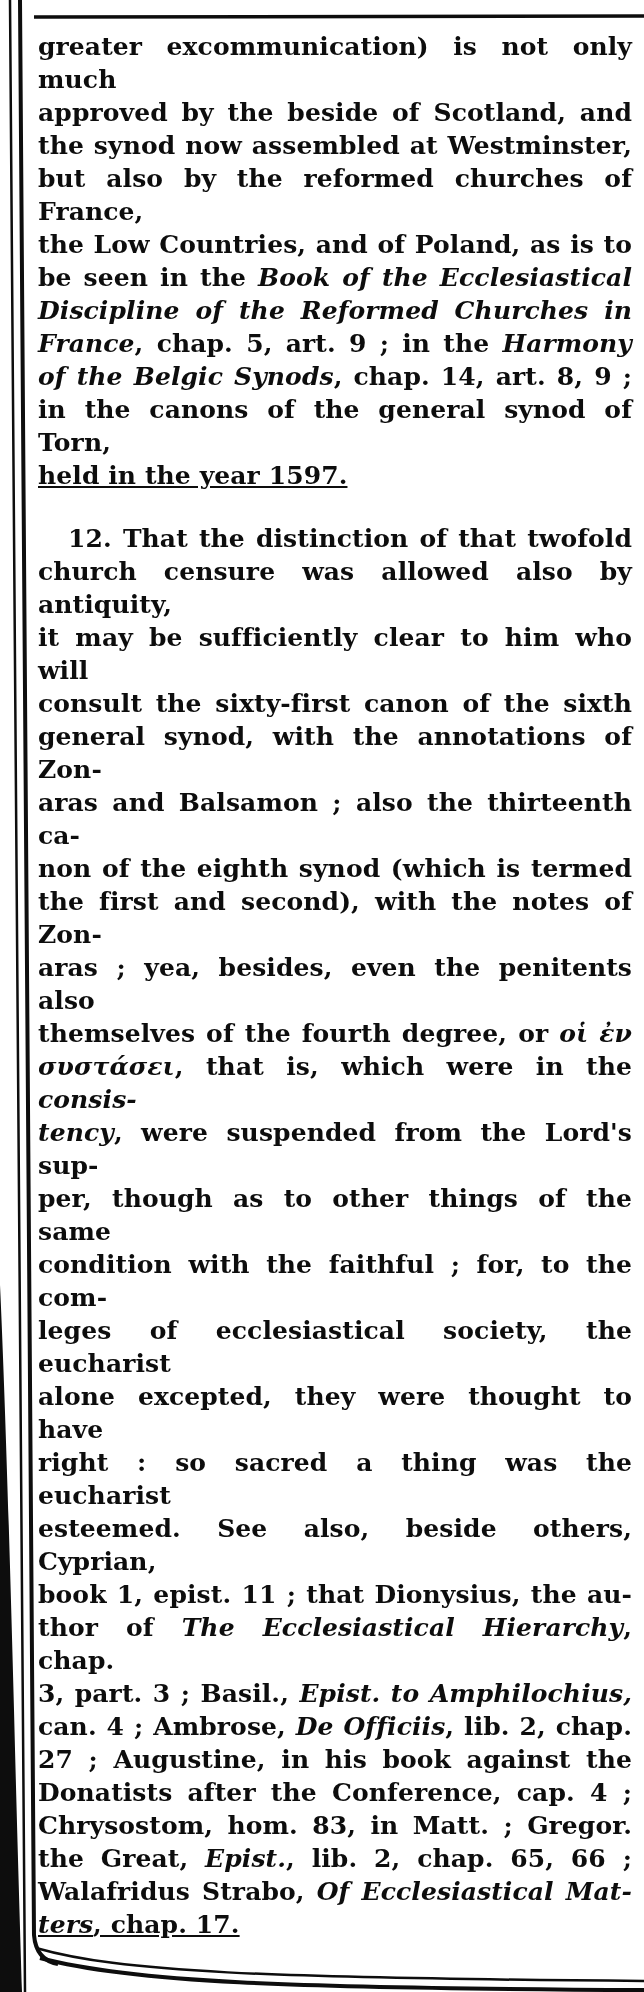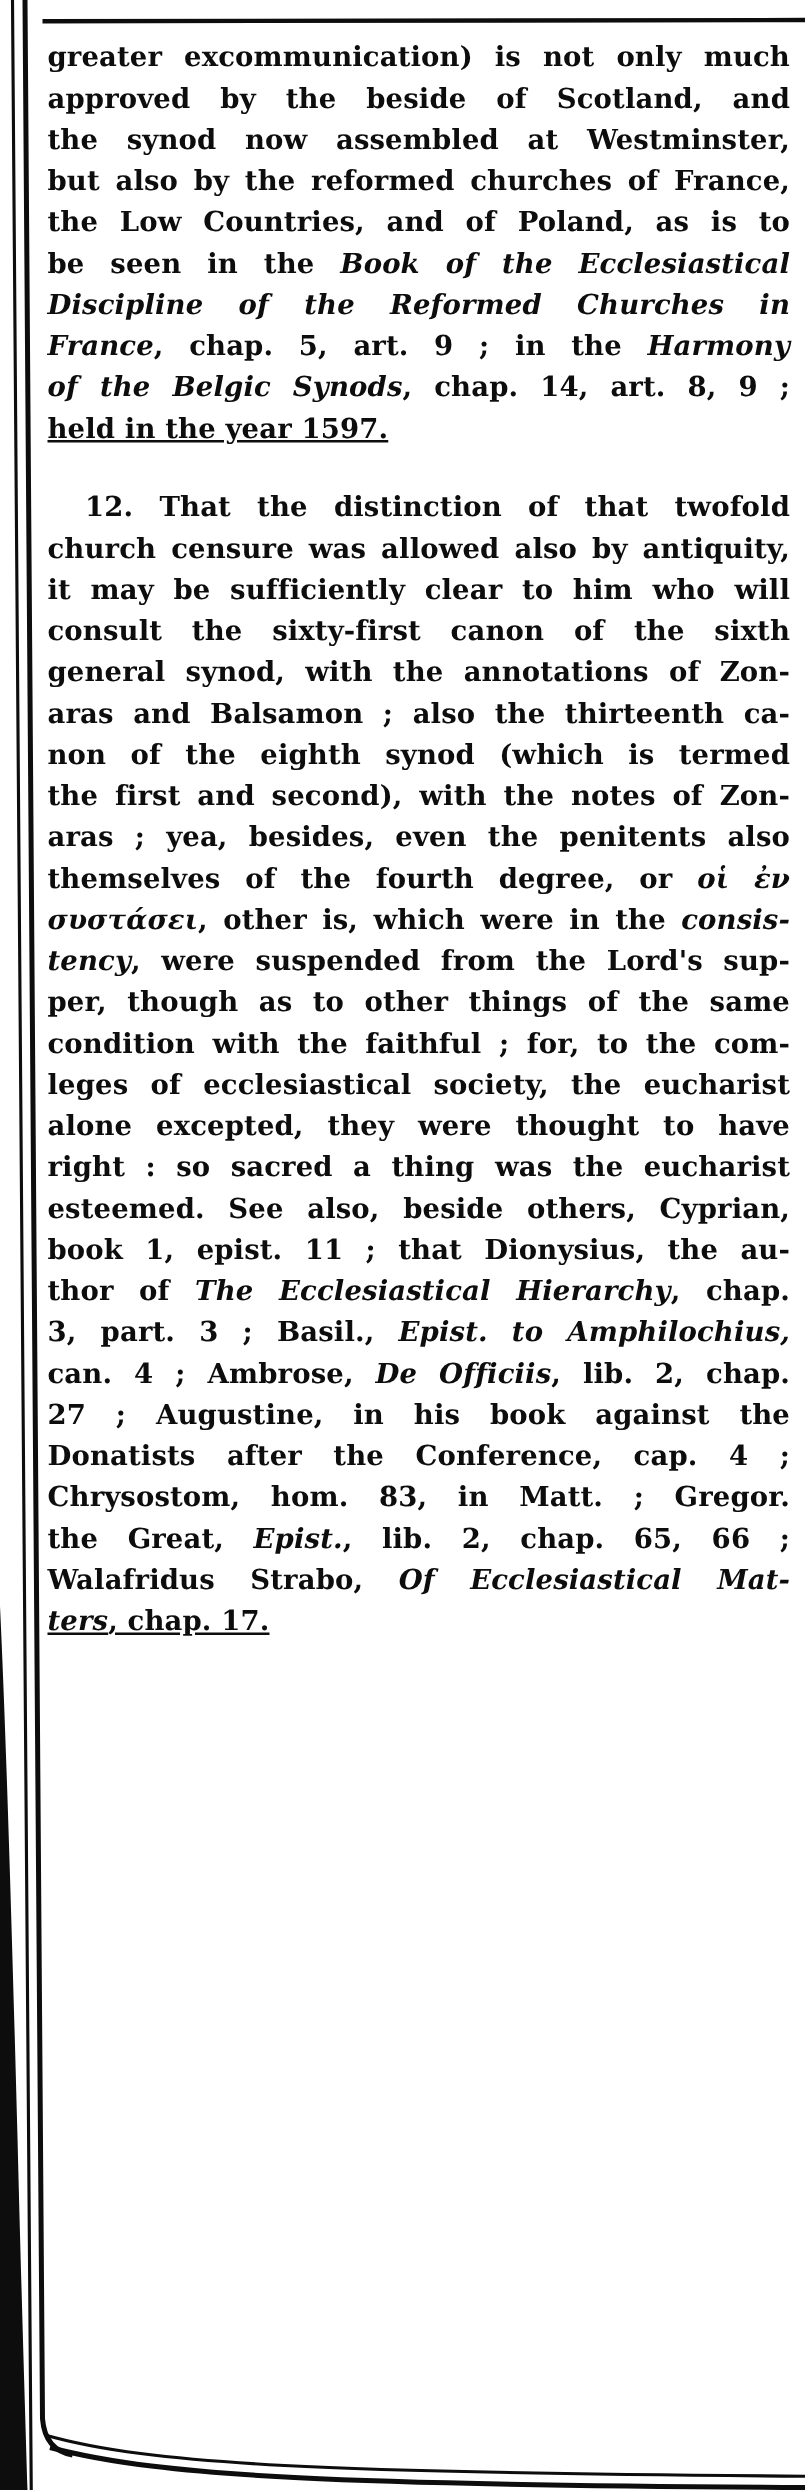--- a/index.html
+++ b/index.html
@@ -22,21 +22,21 @@
     left: 38px;
     top: 30px;
     width: 594px;
     z-index: 2;
   }
   .para { margin: 0; }
   .para + .para { margin-top: 30px; }
   .line {
     font-family: "DejaVu Serif", "Liberation Serif", serif;
     font-weight: 700;
-    font-size: 22px;
+    font-size: 25px;
     line-height: 33px;
     color: #0d0d0d;
     text-align: justify;
     text-align-last: justify;
     letter-spacing: 0.1px;
   }
   .line.flush { text-align-last: left; text-decoration: underline; }
   .line.indent { text-indent: 30px; }
   .it { font-style: italic; }
 </style>
@@ -56,34 +56,35 @@
     <div class="para">
       <div class="line"><span>greater excommunication) is not only much</span></div>
       <div class="line"><span>approved by the beside of Scotland, and</span></div>
       <div class="line"><span>the synod now assembled at Westminster,</span></div>
       <div class="line"><span>but also by the reformed churches of France,</span></div>
       <div class="line"><span>the Low Countries, and of Poland, as is to</span></div>
       <div class="line"><span>be seen in the </span><span class="it">Book of the Ecclesiastical</span></div>
       <div class="line"><span class="it">Discipline of the Reformed Churches in</span></div>
       <div class="line"><span class="it">France</span><span>, chap. 5, art. 9 ; in the </span><span class="it">Harmony</span></div>
       <div class="line"><span class="it">of the Belgic Synods</span><span>, chap. 14, art. 8, 9 ;</span></div>
+      <div class="line"><span>in the canons of the general synod of Torn,</span></div>
       <div class="line flush"><span>held in the year 1597.</span></div>
     </div>
     <div class="para">
       <div class="line indent"><span>12. That the distinction of that twofold</span></div>
       <div class="line"><span>church censure was allowed also by antiquity,</span></div>
       <div class="line"><span>it may be sufficiently clear to him who will</span></div>
       <div class="line"><span>consult the sixty-first canon of the sixth</span></div>
       <div class="line"><span>general synod, with the annotations of Zon-</span></div>
       <div class="line"><span>aras and Balsamon ; also the thirteenth ca-</span></div>
       <div class="line"><span>non of the eighth synod (which is termed</span></div>
       <div class="line"><span>the first and second), with the notes of Zon-</span></div>
       <div class="line"><span>aras ; yea, besides, even the penitents also</span></div>
       <div class="line"><span>themselves of the fourth degree, or </span><span class="it">οἱ ἐν</span></div>
-      <div class="line"><span class="it">συστάσει</span><span>, other is, which were in the </span><span class="it">consis-</span></div>
+      <div class="line"><span class="it">συστάσει</span><span>, that is, which were in the </span><span class="it">consis-</span></div>
       <div class="line"><span class="it">tency</span><span>, were suspended from the Lord's sup-</span></div>
       <div class="line"><span>per, though as to other things of the same</span></div>
       <div class="line"><span>condition with the faithful ; for, to the com-</span></div>
       <div class="line"><span>leges of ecclesiastical society, the eucharist</span></div>
       <div class="line"><span>alone excepted, they were thought to have</span></div>
       <div class="line"><span>right : so sacred a thing was the eucharist</span></div>
       <div class="line"><span>esteemed. See also, beside others, Cyprian,</span></div>
       <div class="line"><span>book 1, epist. 11 ; that Dionysius, the au-</span></div>
       <div class="line"><span>thor of </span><span class="it">The Ecclesiastical Hierarchy</span><span>, chap.</span></div>
       <div class="line"><span>3, part. 3 ; Basil., </span><span class="it">Epist. to Amphilochius,</span></div>

